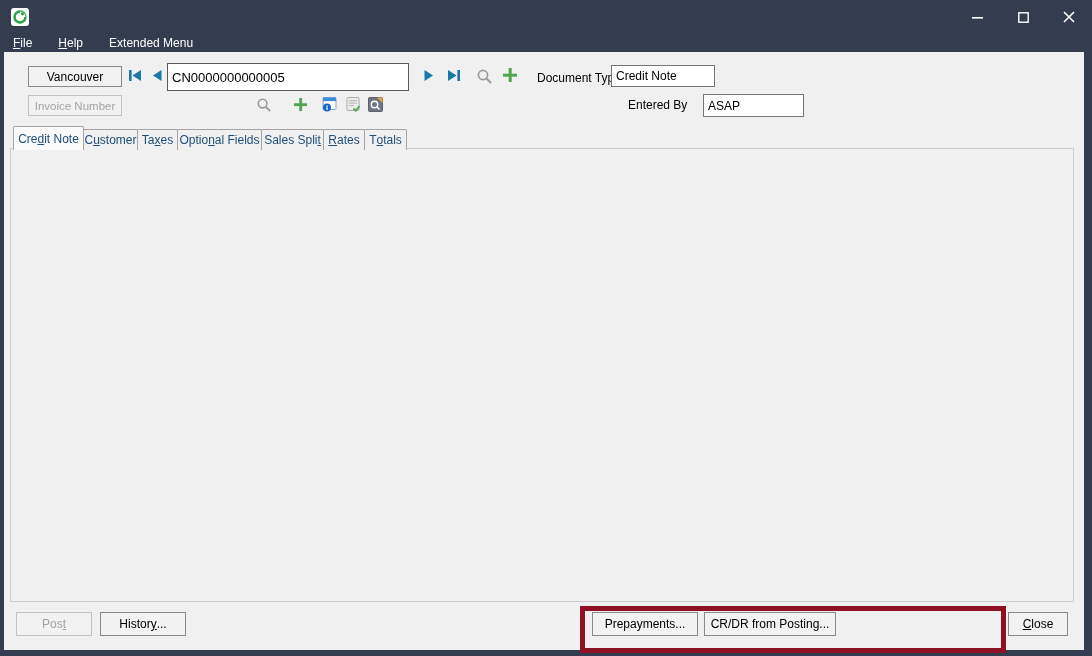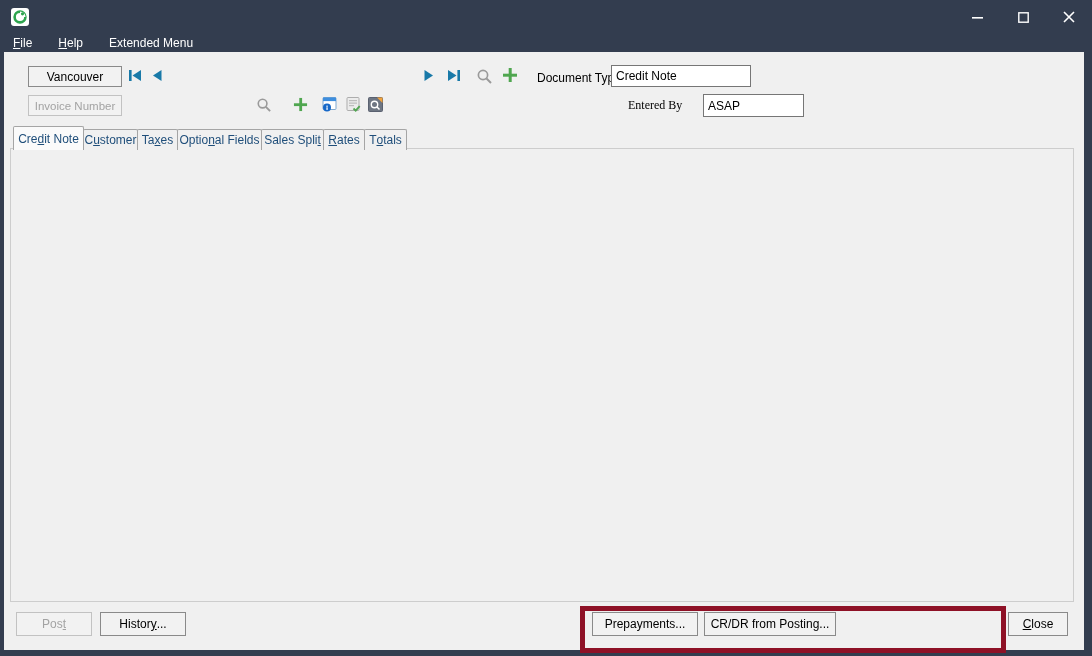--- a/index.html
+++ b/index.html
@@ -123,20 +123,21 @@
         <svg width="15" height="13" viewBox="0 0 15 13">
           <rect x="1" y="1" width="2.6" height="11" fill="#1879A8"></rect>
           <polygon points="13,1 13,12 4.5,6.5" fill="#1879A8"></polygon>
         </svg>
       </span>
     <span class="abs" style="left:147px;top:17px;">
         <svg width="12" height="13" viewBox="0 0 12 13">
           <polygon points="10.5,1 10.5,12 2,6.5" fill="#1879A8"></polygon>
         </svg>
       </span>
+    <div class="field abs" style="left:163px;top:11px;width:242px;height:28px;font-size:13px;border-color:#5a5a5a;">CN0000000000005</div>
     <span class="abs" style="left:419px;top:17px;">
         <svg width="12" height="13" viewBox="0 0 12 13">
           <polygon points="1.5,1 1.5,12 10,6.5" fill="#1879A8"></polygon>
         </svg>
       </span>
     <span class="abs" style="left:442px;top:17px;">
         <svg width="15" height="13" viewBox="0 0 15 13">
           <polygon points="2,1 2,12 10.5,6.5" fill="#1879A8"></polygon>
           <rect x="11.4" y="1" width="2.6" height="11" fill="#1879A8"></rect>
         </svg>
@@ -147,21 +148,21 @@
           <line x1="10.5" y1="10.5" x2="15" y2="15" stroke="#9a9a9a" stroke-width="2"></line>
         </svg>
       </span>
     <span class="abs" style="left:498px;top:15px;">
         <svg width="16" height="16" viewBox="0 0 16 16">
           <rect x="6.7" y="1" width="3" height="14" fill="#4FA64F"></rect>
           <rect x="1" y="6.7" width="14" height="3" fill="#4FA64F"></rect>
         </svg>
       </span>
     <span class="lbl abs" style="left:533px;top:19px;">Document Type</span>
-    <div class="field abs" style="left:607px;top:13px;width:140px;height:22px;">Credit Note</div>
+    <div class="field abs" style="left:607px;top:13px;width:104px;height:22px;">Credit Note</div>
 
     <div class="btn dis abs" style="left:24px;top:43px;width:94px;height:21px;font-size:11.5px;">Invoice Number</div>
     <span class="abs" style="left:252px;top:45px;">
         <svg width="16" height="16" viewBox="0 0 17 17">
           <circle cx="7" cy="7" r="4.6" fill="none" stroke="#9a9a9a" stroke-width="1.7"></circle>
           <line x1="10.5" y1="10.5" x2="15" y2="15" stroke="#9a9a9a" stroke-width="2"></line>
         </svg>
       </span>
     <span class="abs" style="left:289px;top:45px;">
         <svg width="15" height="15" viewBox="0 0 16 16">
@@ -188,21 +189,21 @@
         </svg>
       </span>
     <span class="abs" style="left:363px;top:44px;">
         <svg width="17" height="17" viewBox="0 0 17 17">
           <rect x="1.5" y="1.5" width="14" height="14" rx="1" fill="#6E7683" stroke="#5a6170"></rect>
           <polygon points="10,1.5 15.5,1.5 15.5,7" fill="#F2A33C"></polygon>
           <circle cx="7.5" cy="8.5" r="3.2" fill="none" stroke="#fff" stroke-width="1.4"></circle>
           <line x1="9.8" y1="10.8" x2="12.5" y2="13.5" stroke="#fff" stroke-width="1.6"></line>
         </svg>
       </span>
-    <span class="lbl abs" style="left:624px;top:46px;font-family:Liberation Serif, serif;">Entered By</span>
+    <span class="lbl abs" style="left:624px;top:46px;">Entered By</span>
     <div class="field abs" style="left:699px;top:42px;width:101px;height:23px;">ASAP</div>
 
     <div class="tabpanel"></div>
     <div class="tab active" style="left:9px;width:69px;">Cre<u>d</u>it Note</div>
     <div class="tab" style="left:79px;width:53px;">C<u>u</u>stomer</div>
     <div class="tab" style="left:133px;width:39px;">Ta<u>x</u>es</div>
     <div class="tab" style="left:173px;width:83px;">Optio<u>n</u>al Fields</div>
     <div class="tab" style="left:257px;width:61px;">Sales Spli<u>t</u></div>
     <div class="tab" style="left:319px;width:40px;"><u>R</u>ates</div>
     <div class="tab" style="left:360px;width:41px;">T<u>o</u>tals</div>

